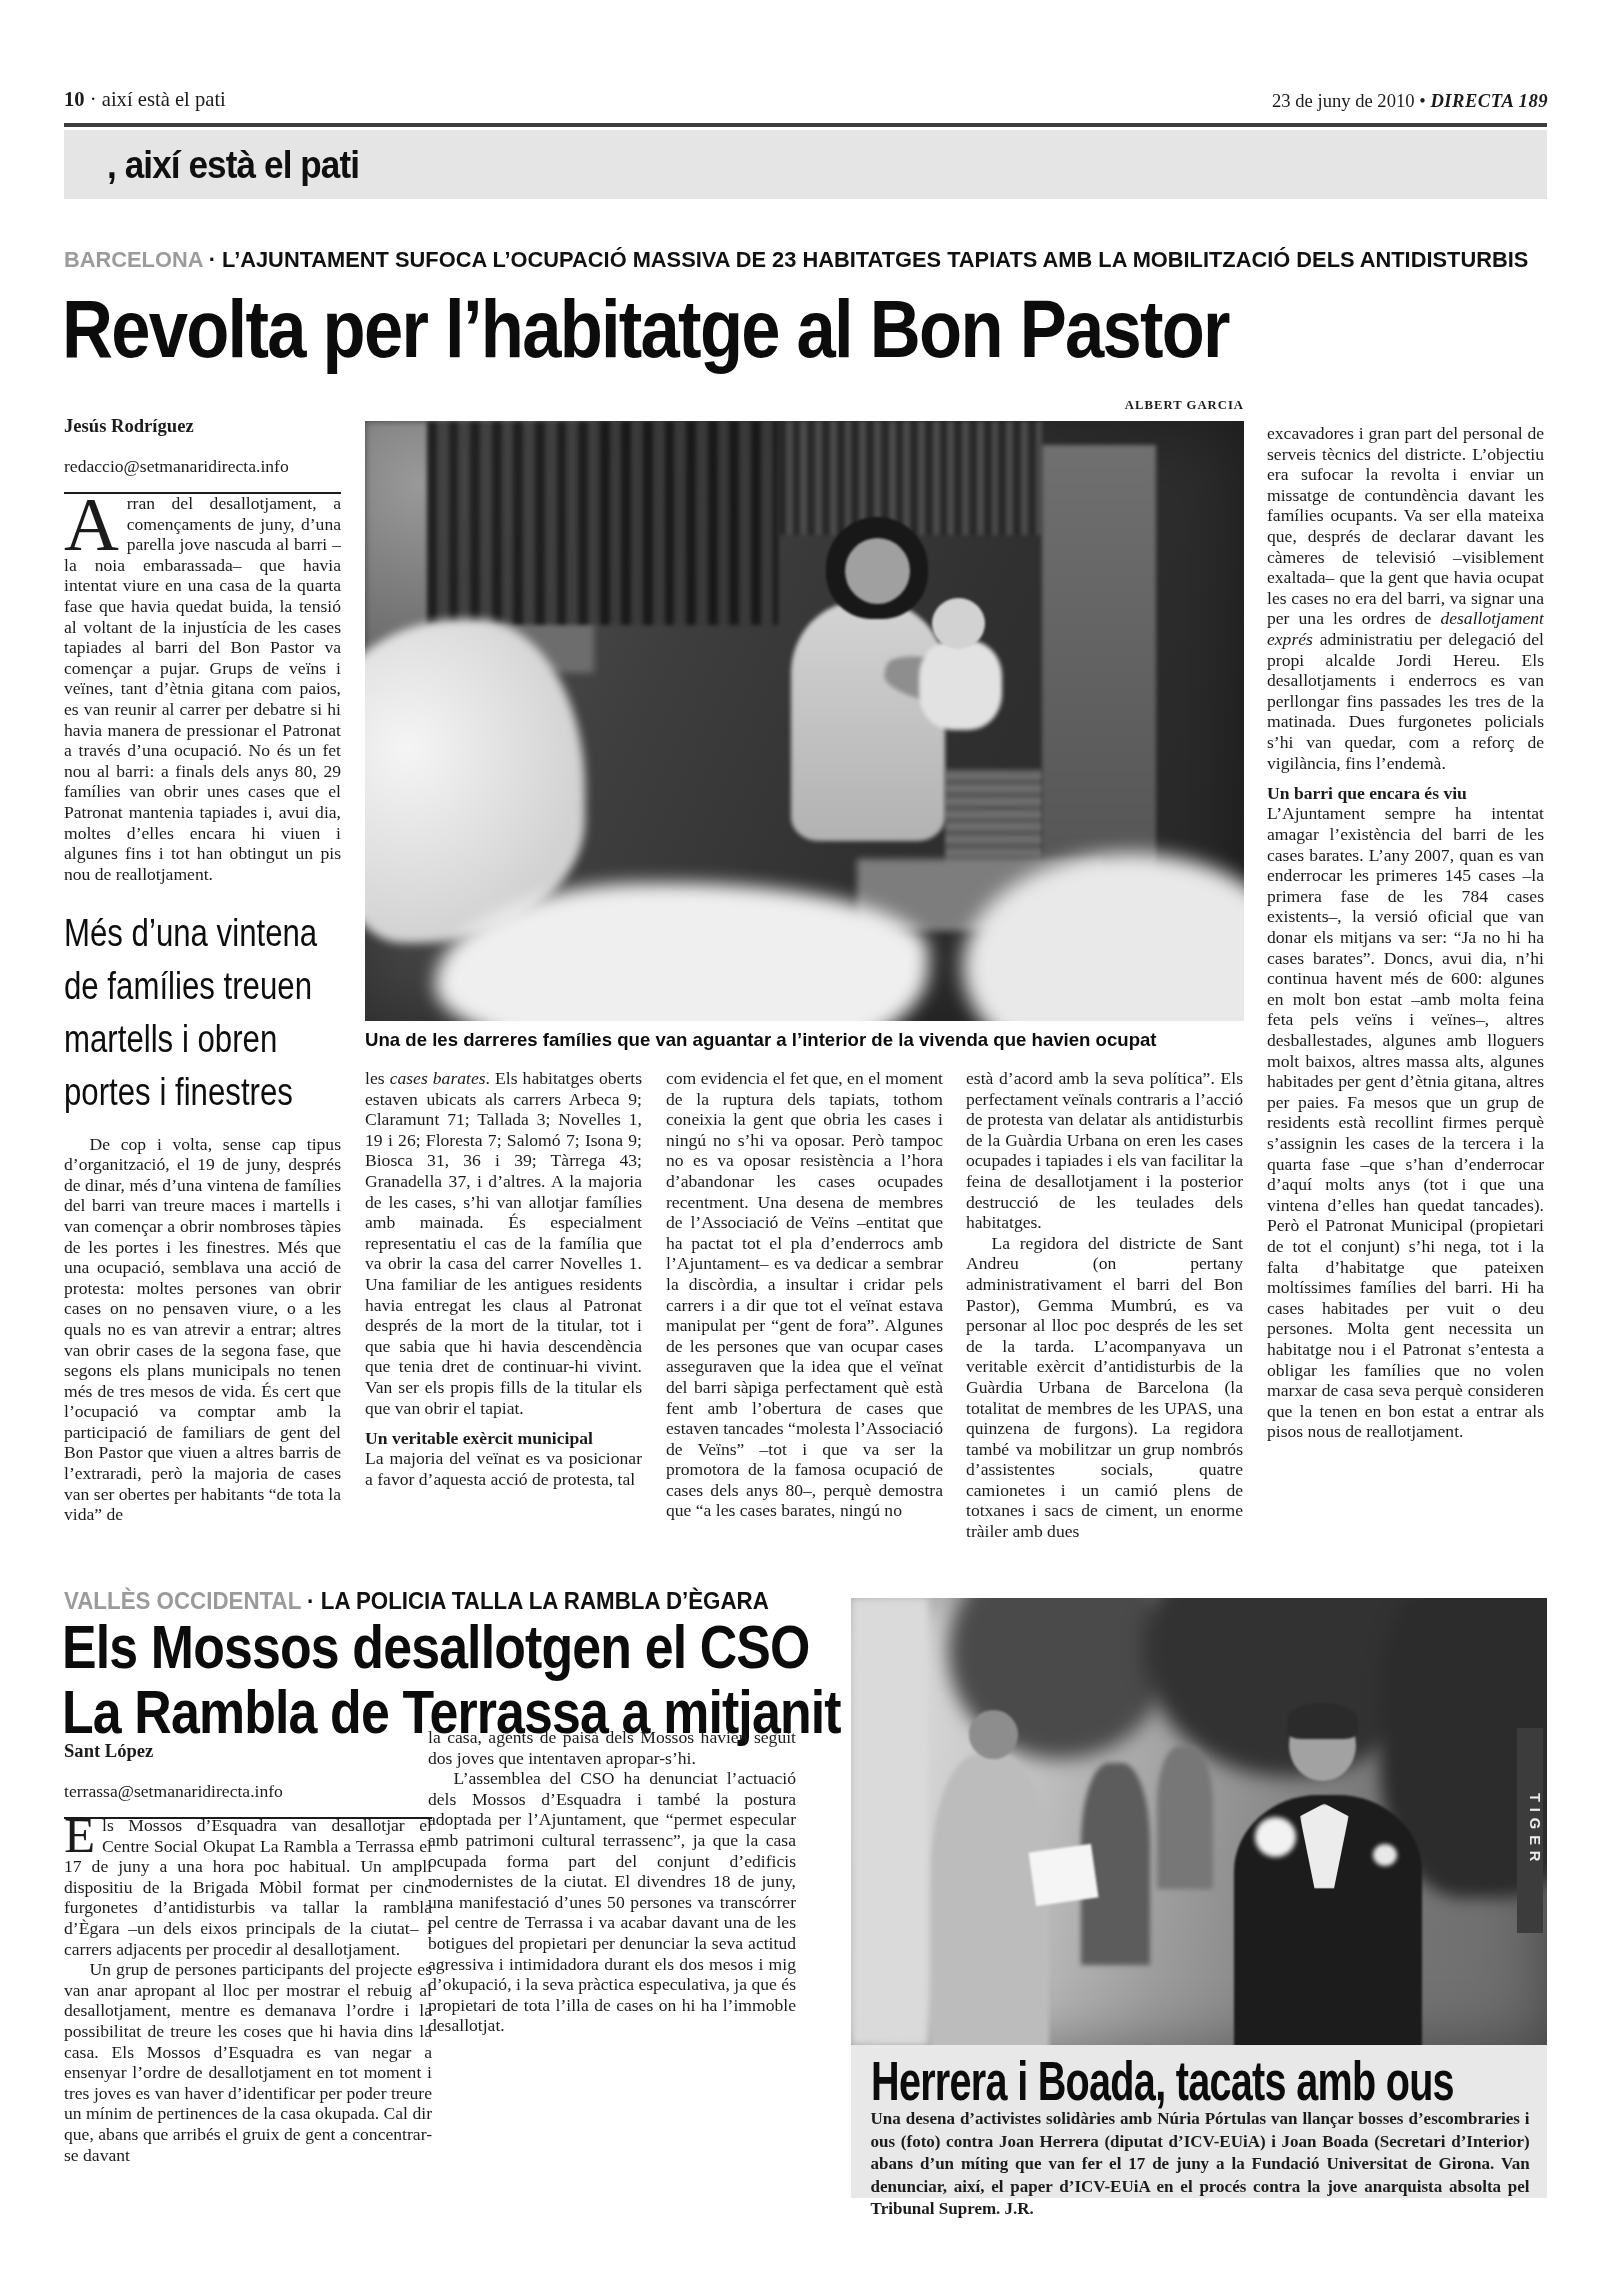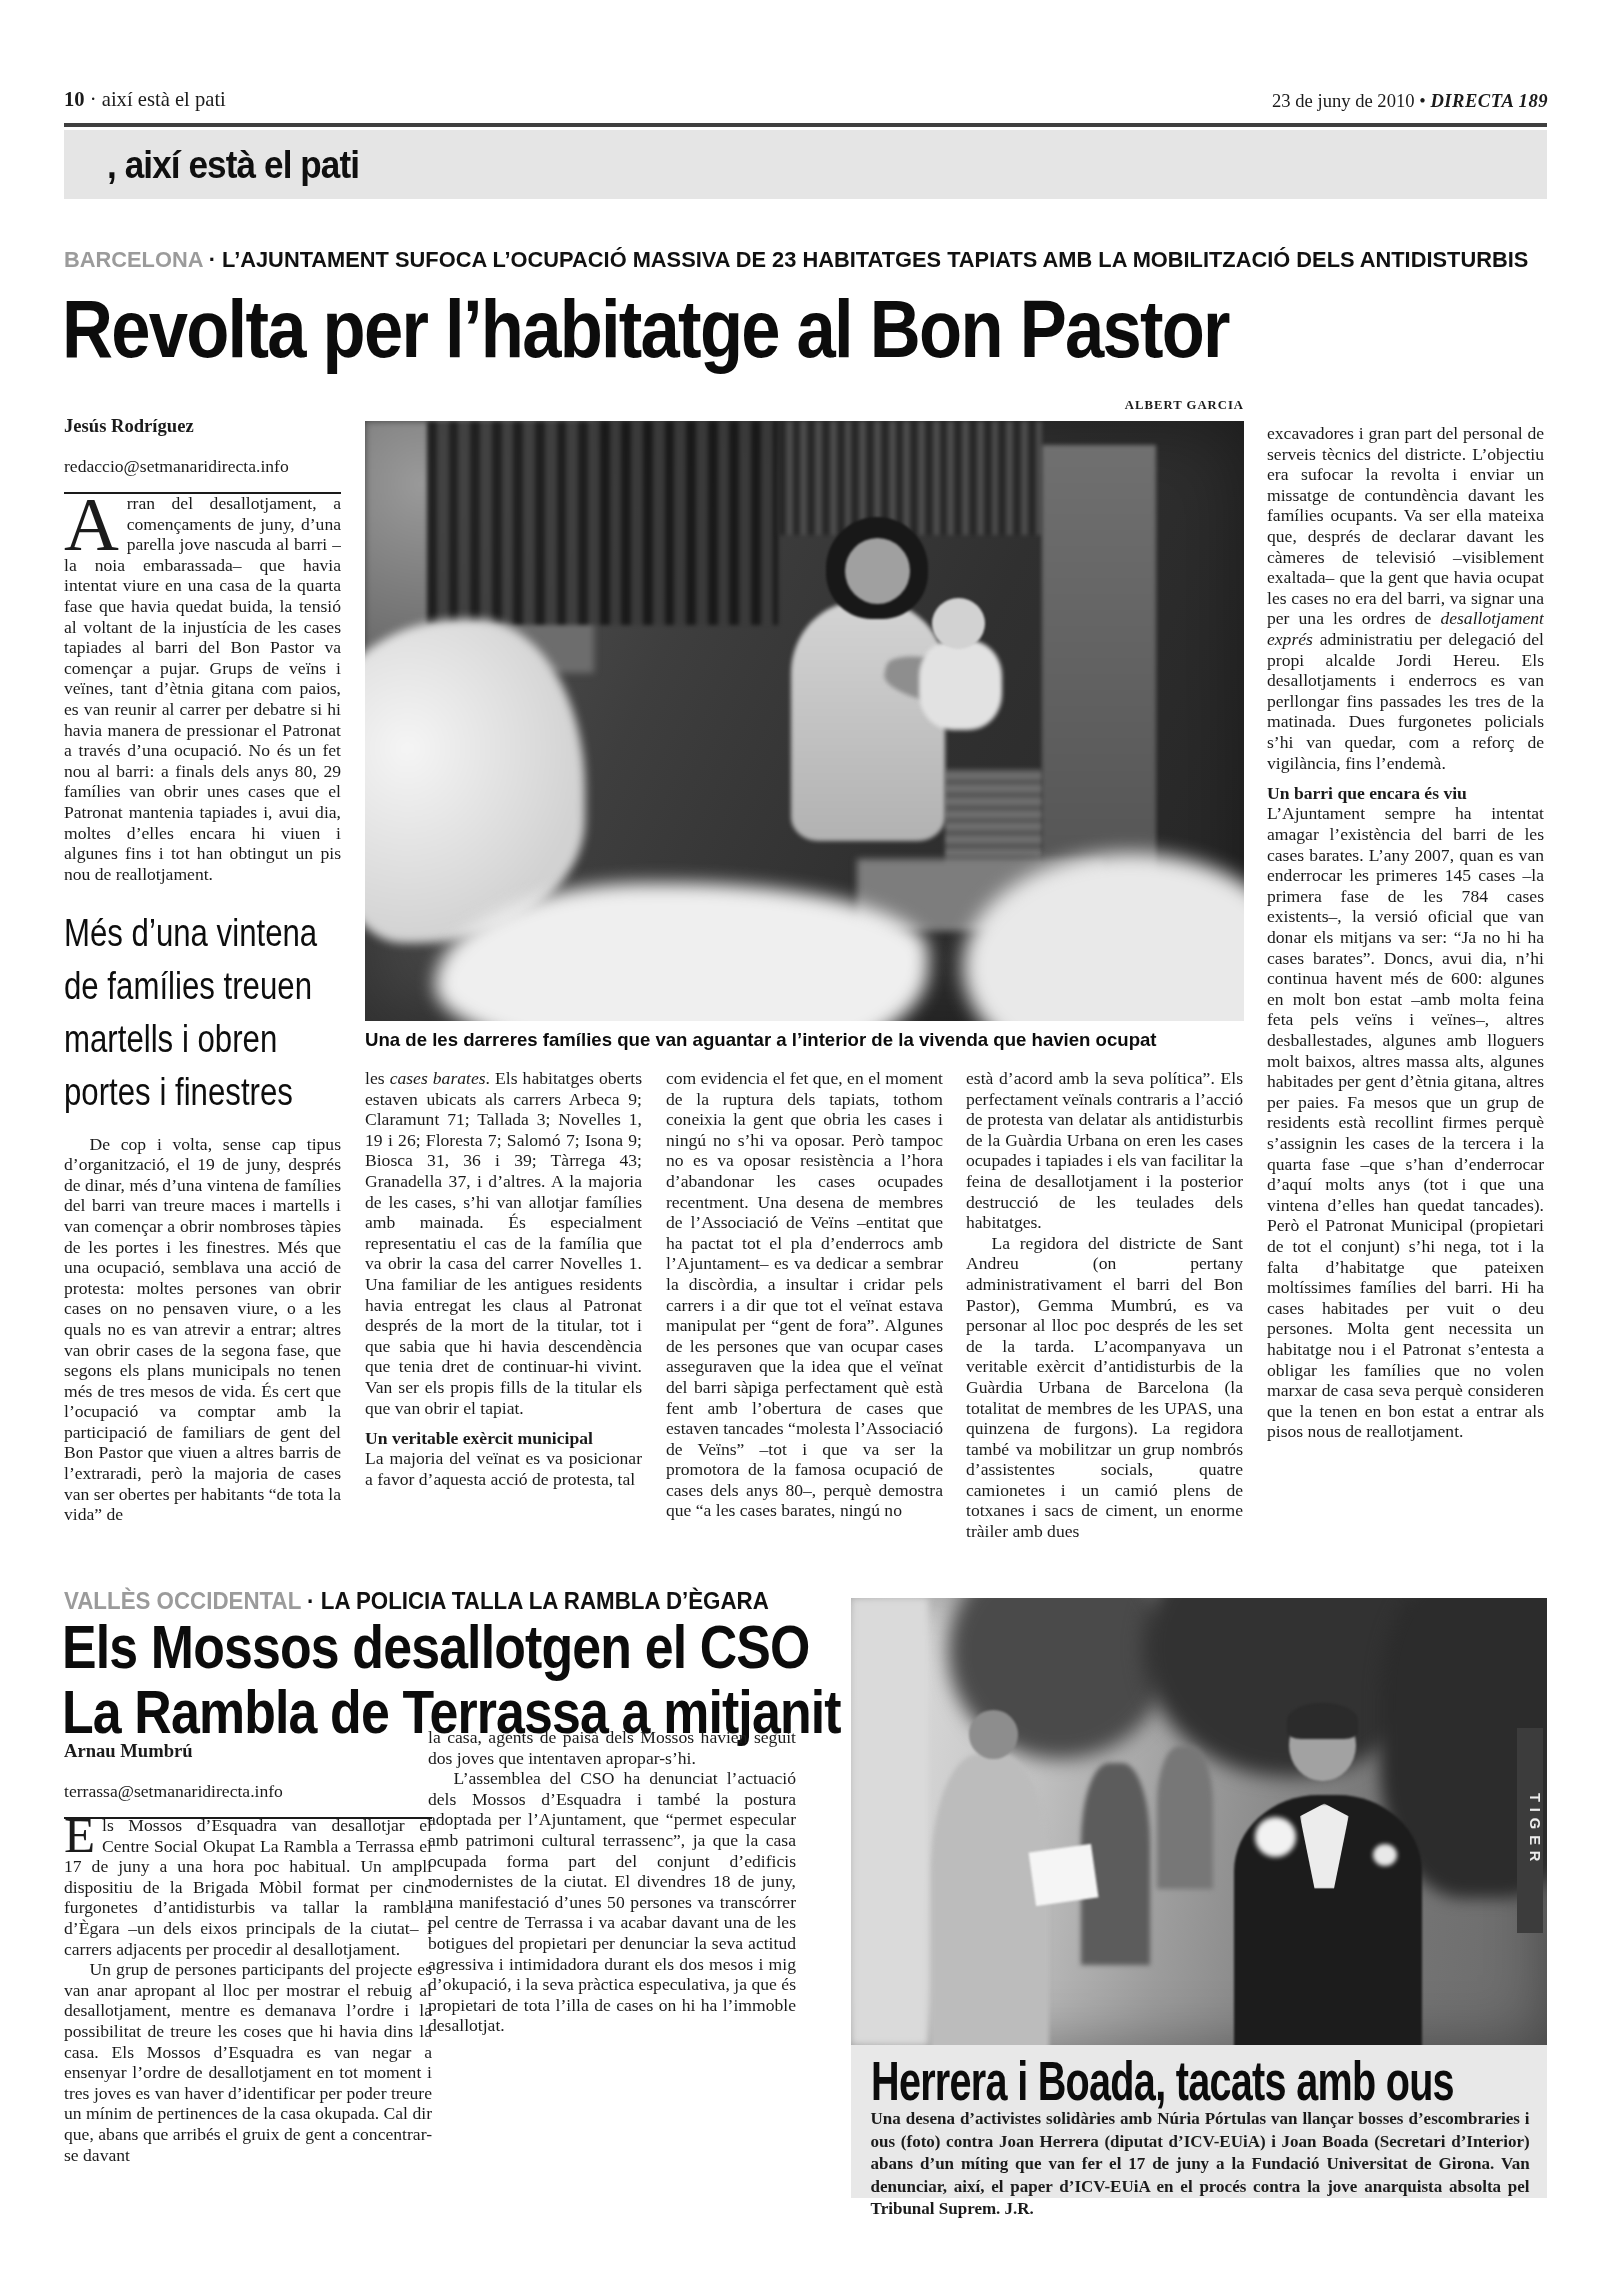--- a/index.html
+++ b/index.html
@@ -178,21 +178,21 @@
     <p>L’Ajuntament sempre ha intentat amagar l’existència del barri de les cases barates. L’any 2007, quan es van enderrocar les primeres 145 cases –la primera fase de les 784 cases existents–, la versió oficial que van donar els mitjans va ser: “Ja no hi ha cases barates”. Doncs, avui dia, n’hi continua havent més de 600: algunes en molt bon estat –amb molta feina feta pels veïns i veïnes–, altres desballestades, algunes amb lloguers molt baixos, altres massa alts, algunes habitades per gent d’ètnia gitana, altres per paies. Fa mesos que un grup de residents està recollint firmes perquè s’assignin les cases de la tercera i la quarta fase –que s’han d’enderrocar d’aquí molts anys (tot i que una vintena d’elles han quedat tancades). Però el Patronat Municipal (propietari de tot el conjunt) s’hi nega, tot i la falta d’habitatge que pateixen moltíssimes famílies del barri. Hi ha cases habitades per vuit o deu persones. Molta gent necessita un habitatge nou i el Patronat s’entesta a obligar les famílies que no volen marxar de casa seva perquè consideren que la tenen en bon estat a entrar als pisos nous de reallotjament.</p>
   </div>
 
   <div class="abs kicker kicker2"><span class="loc">VALLÈS OCCIDENTAL</span><span> · </span><span>LA POLICIA TALLA LA RAMBLA D’ÈGARA</span></div>
   <div class="abs headline2">
     <div>Els Mossos desallotgen el CSO</div>
     <div>La Rambla de Terrassa a mitjanit</div>
   </div>
 
   <div class="abs byline byline2">
-    <div class="name">Arnau Mumbrú</div>
+    <div class="name">Sant López</div>
     <div class="email">terrassa@setmanaridirecta.info</div>
     <div class="brule"></div>
   </div>
 
   <div class="abs col a2c1">
     <p><span class="dropcap small">E</span><span>ls Mossos d’Esquadra van desallotjar el Centre Social Okupat La Rambla a Terrassa el 17 de juny a una hora poc habitual. Un ampli dispositiu de la Brigada Mòbil format per cinc furgonetes d’antidisturbis va tallar la rambla d’Ègara –un dels eixos principals de la ciutat– i carrers adjacents per procedir al desallotjament.</span></p>
     <p class="ind">Un grup de persones participants del projecte es van anar apropant al lloc per mostrar el rebuig al desallotjament, mentre es demanava l’ordre i la possibilitat de treure les coses que hi havia dins la casa. Els Mossos d’Esquadra es van negar a ensenyar l’ordre de desallotjament en tot moment i tres joves es van haver d’identificar per poder treure un mínim de pertinences de la casa okupada. Cal dir que, abans que arribés el gruix de gent a concentrar-se davant</p>
   </div>
 
   <div class="abs col a2c2">

